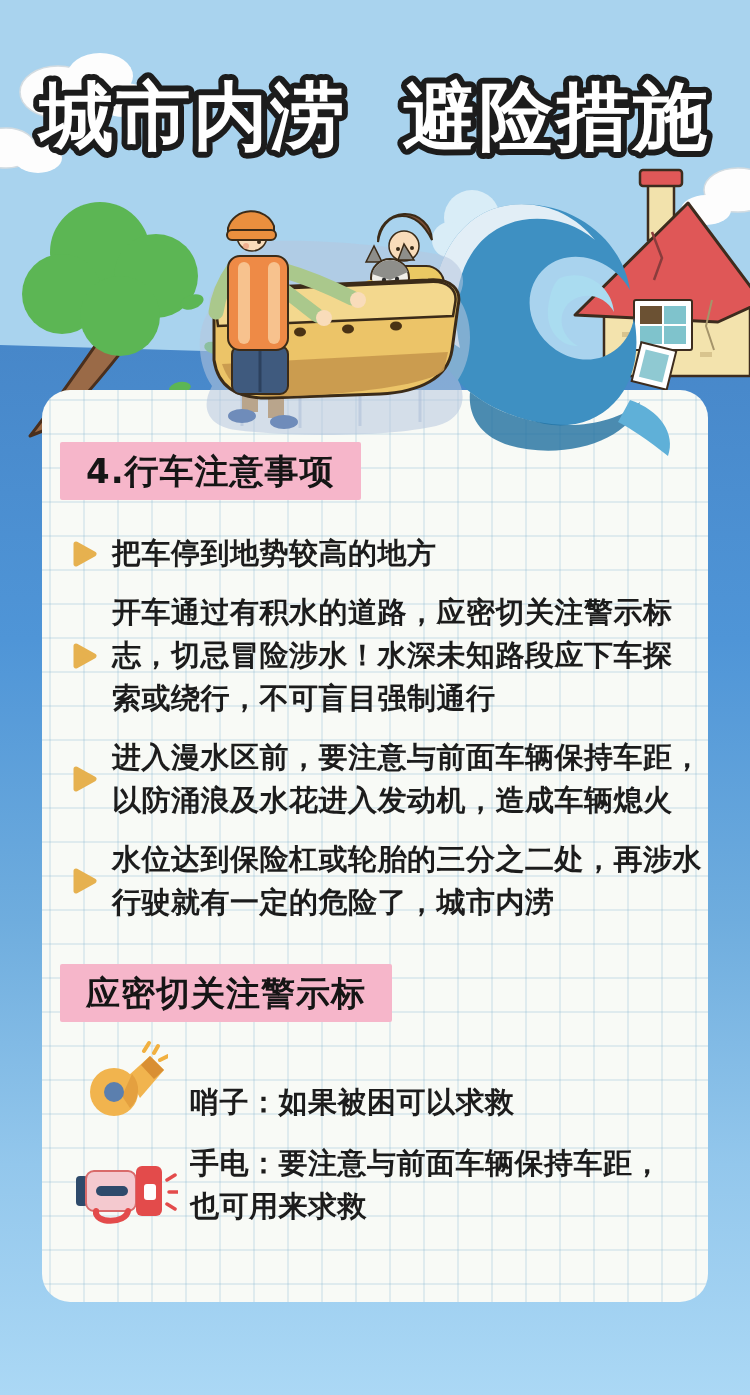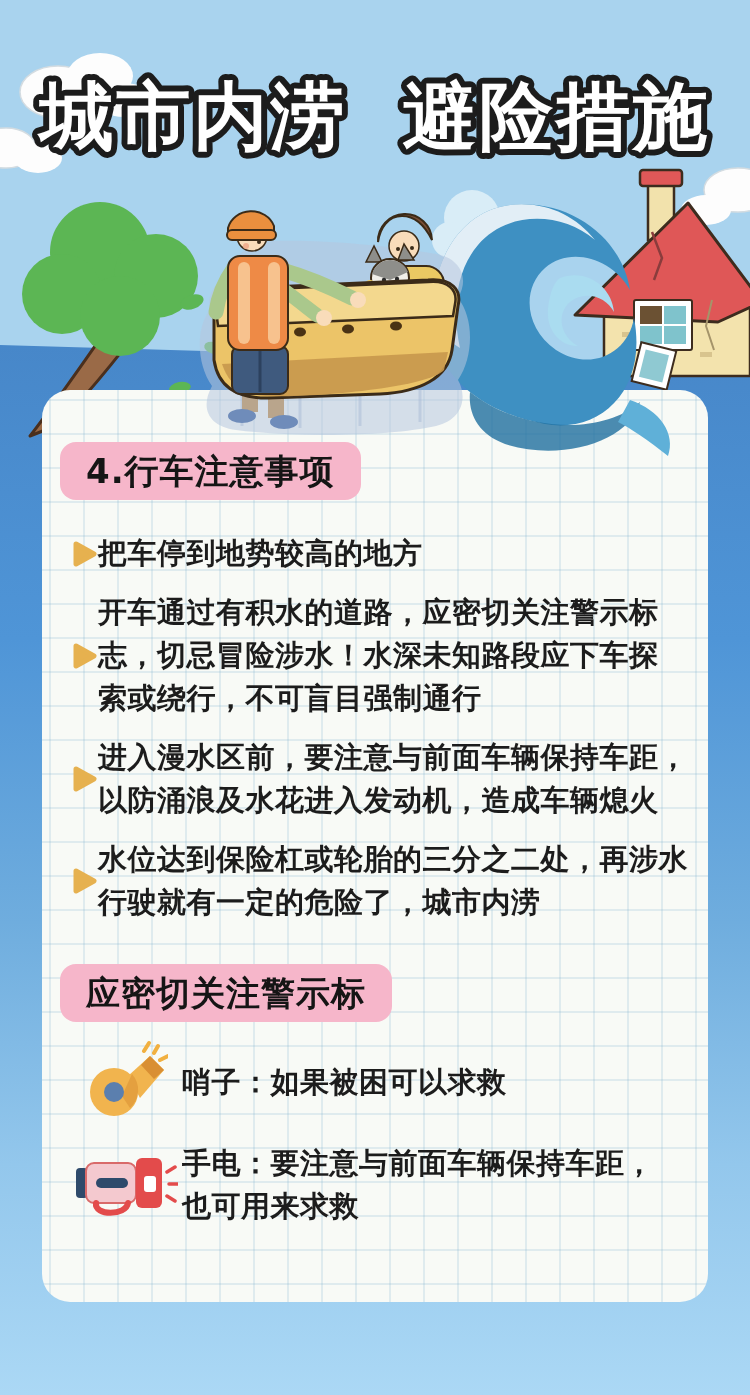--- a/index.html
+++ b/index.html
@@ -13,30 +13,30 @@
   .scene{top:0}
   .fg{top:150px}
   .title-svg{top:0}
   .card{position:absolute;left:42px;top:390px;width:666px;height:912px;border-radius:28px;
     background-color:var(--card-bg,#f8faf6);
     background-image:linear-gradient(rgba(125,175,205,.20) 2px,transparent 2px),
                      linear-gradient(90deg,rgba(125,175,205,.20) 2px,transparent 2px);
     background-size:34px 34px;background-position:7px 9px;
     padding:52px 10px 0 30px;box-sizing:border-box}
   .badge{display:inline-block;background:var(--badge-pink,#f6b6ca);color:#151515;
-    font-size:34px;font-weight:bold;line-height:40px;padding:9px 26px;border-radius:16px;
+    font-size:34px;font-weight:bold;line-height:40px;padding:9px 26px;border-radius:2px;
     margin-left:-12px;letter-spacing:1px}
   .tips{list-style:none;margin:32px 0 0;padding:0}
-  .tip{display:flex;align-items:center;margin:16px 0 4px}
+  .tip{display:flex;align-items:center;gap:14px;margin:16px 0 4px}
   .tip svg{flex:0 0 auto}
   .tip-text{font-size:29px;line-height:43px;font-weight:600;color:var(--text-dark,#1c1c1c);
     white-space:pre;letter-spacing:.5px}
   .badge-row{margin-top:40px}
   .supplies{margin:18px 0 0 2px}
-  .srow{display:flex;align-items:center;gap:4px;margin-bottom:18px}
+  .srow{display:flex;align-items:flex-end;gap:12px;margin-bottom:18px}
   .icon-box{width:104px;display:flex;justify-content:center;flex:0 0 auto}
   .stext{font-size:29px;line-height:43px;font-weight:600;color:var(--text-dark,#1c1c1c);
     white-space:pre;letter-spacing:.5px}
 </style>
 </head>
 <body>
 
 <div class="page">
 
   <div class="flood"></div>

